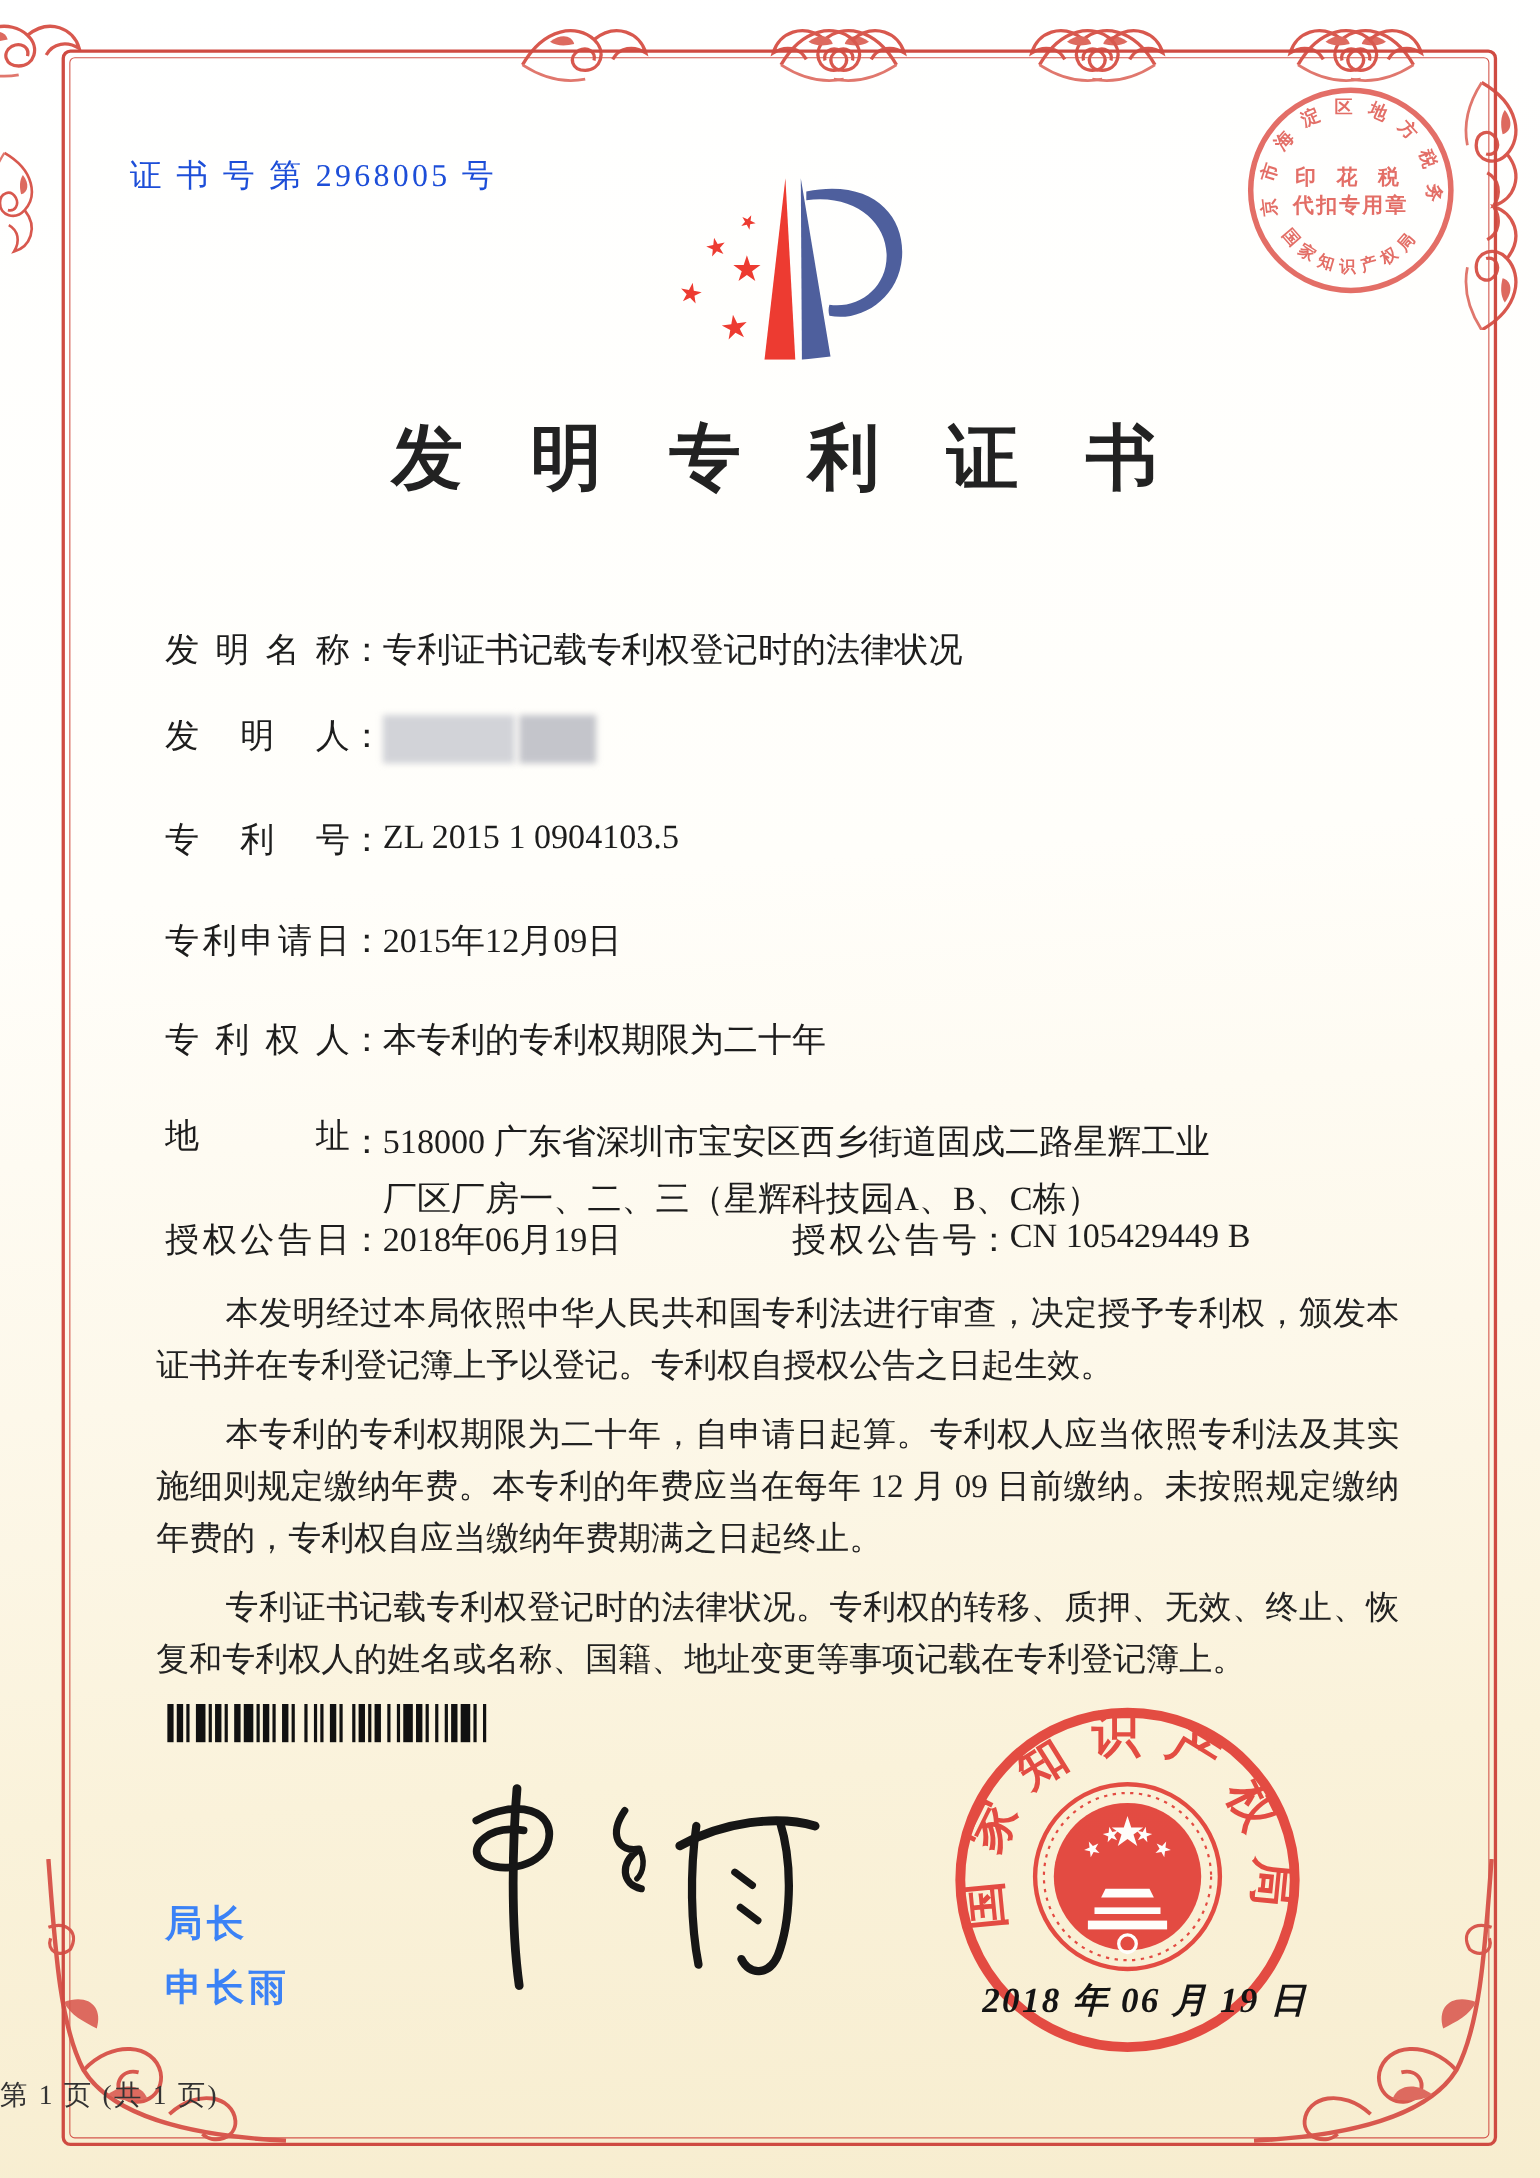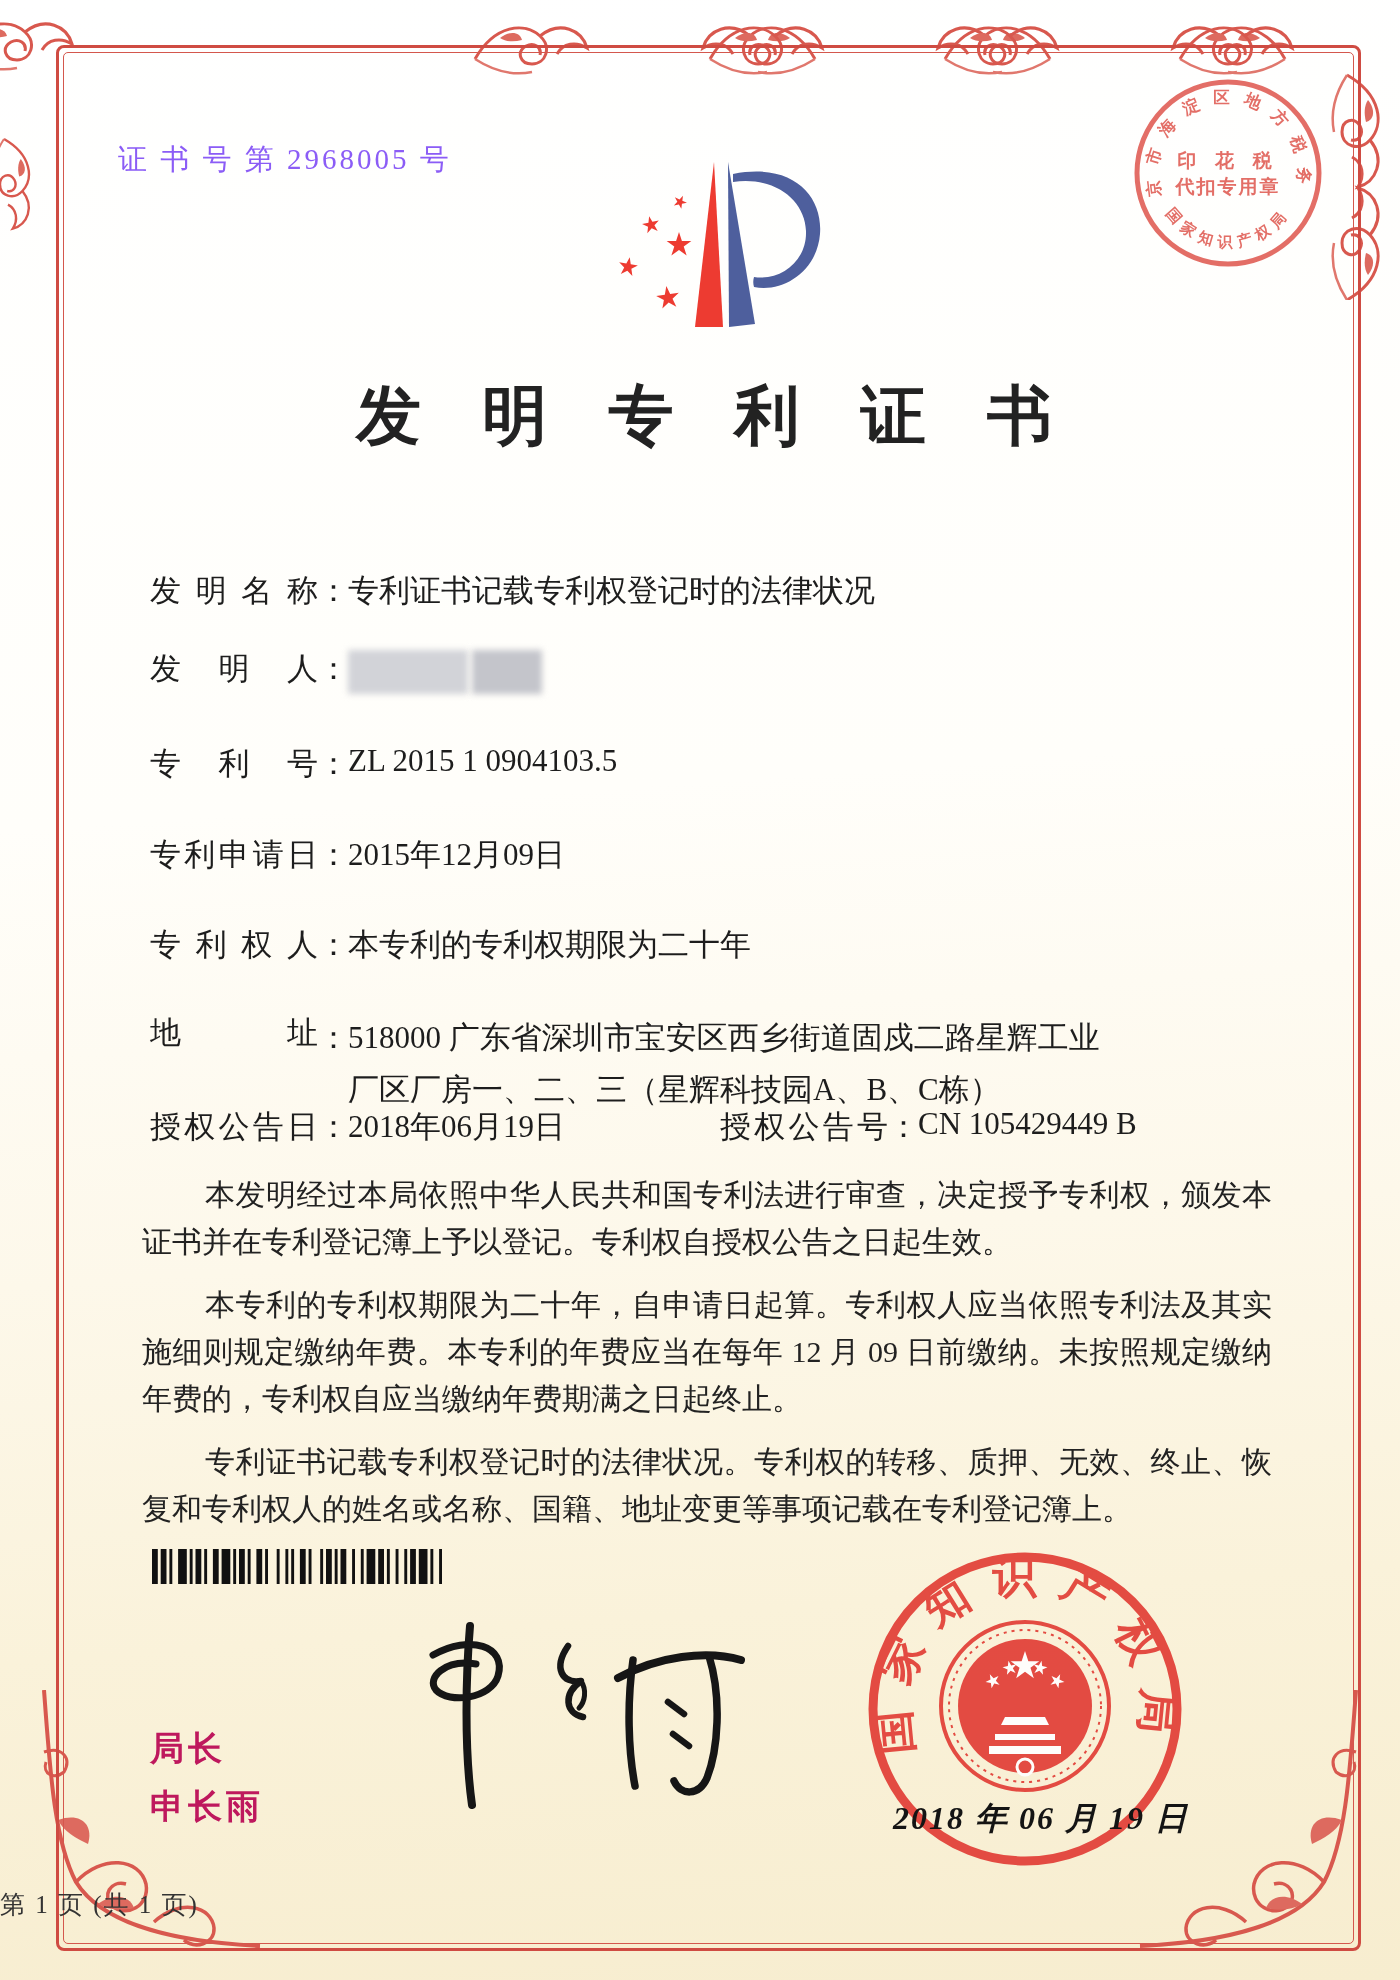--- a/index.html
+++ b/index.html
@@ -5,37 +5,37 @@
   html,body{margin:0;padding:0;}
   body{width:1400px;height:1980px;position:relative;overflow:hidden;
        font-family:"Liberation Serif", serif;
        background:linear-gradient(176deg,#ffffff 0%,#fffefa 40%,#fdf8ea 62%,#faf2da 80%,#f7edcf 100%);
        color:#1f1f1f;}
   .abs{position:absolute;}
   
   .frame{position:absolute;left:56px;top:45px;right:39px;bottom:29px;
          border:3px solid #cf4b42;border-radius:8px;}
   .frame::after{content:"";position:absolute;inset:4px;border:1px solid #d4574d;border-radius:5px;}
-  .cert-no{left:118px;top:140px;font-size:29px;letter-spacing:3px;color:#8b5cf6;}
+  .cert-no{left:118px;top:140px;font-size:29px;letter-spacing:3px;color:#1d4ed8;}
   .title{left:356px;top:372px;width:696px;font-size:65px;font-weight:700;color:#222;}
   .spread{display:inline-flex;justify-content:space-between;}
   .title.spread{display:flex;}
   .row{position:absolute;left:150px;right:60px;font-size:31px;color:#1d1d1d;display:flex;align-items:flex-start;}
   .flabel{width:168px;flex:0 0 168px;}
   .colon{width:30px;flex:0 0 30px;}
   .val{white-space:nowrap;}
   .addr-line{line-height:52px;white-space:nowrap;}
   .pair2{position:absolute;left:570px;top:0;display:flex;}
   .redacted{display:flex;gap:4px;margin-top:2px;}
   .redacted .b1{width:120px;height:44px;background:#d2d3d8;filter:blur(3px);}
   .redacted .b2{width:70px;height:44px;background:#c4c5cb;filter:blur(3px);}
   .body-text{left:126px;top:1155px;width:1162px;font-size:30px;line-height:47px;
              text-align:justify;color:#222;}
   .body-text p{margin:16px;text-indent:2.1em;}
-  .officer{left:150px;font-family:"Liberation Sans",sans-serif;font-weight:700;font-size:34px;color:#be185d;letter-spacing:4px;}
+  .officer{left:150px;font-family:"Liberation Sans",sans-serif;font-weight:700;font-size:34px;color:#3b82f6;letter-spacing:4px;}
   .seal-date{left:893px;top:1797px;font-size:32px;letter-spacing:2px;color:#141414;font-weight:600;font-style:italic;}
   .footer{left:0;width:1366px;top:1888px;text-align:left;font-size:25px;letter-spacing:2px;color:#333;}
   svg{display:block;}
 </style>
 </head>
 <body>
 
 <svg class="abs" style="left:0;top:0" width="1400" height="300" viewBox="0 0 1400 300" fill="none">
   <defs>
     <g id="scroll">

